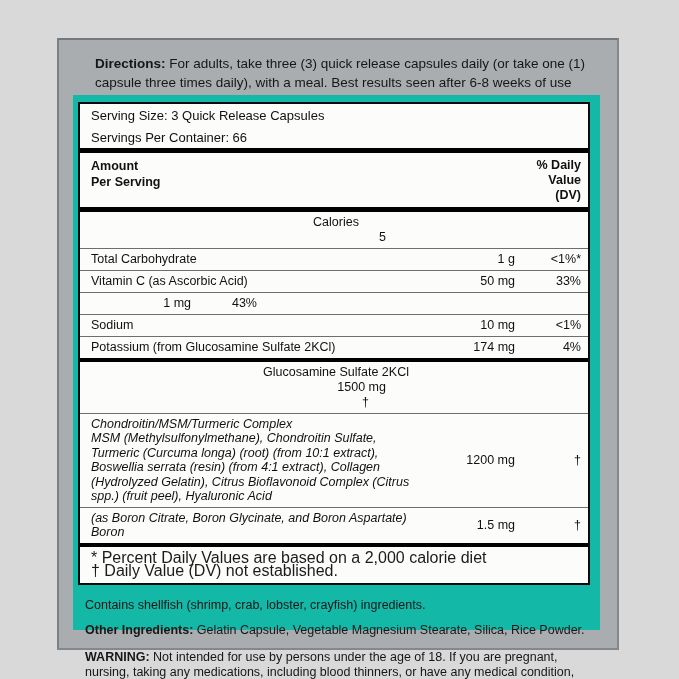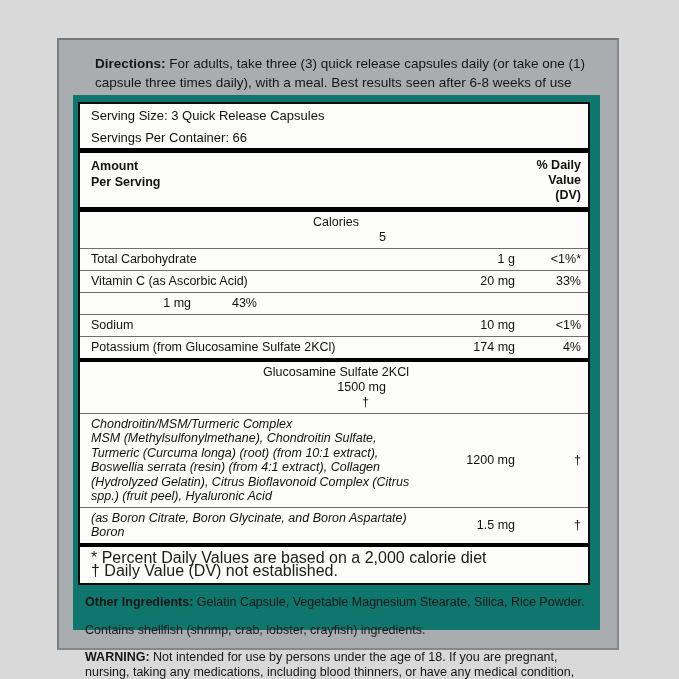--- a/index.html
+++ b/index.html
@@ -18,21 +18,21 @@
     border-top-color:#74787c; border-left-color:#7c8084;
   }
   .directions {
     margin:14px 30px 0 36px;
     font-size:13.5px; line-height:19px; color:#161616;
   }
   .directions b { font-weight:bold; }
   .label {
     margin:3px 0 0 14px;
     width:527px; height:535px;
-    background:#0f766e;
+    background:#14b8a6;
     padding:7px 14px 10px 5px;
   }
   .factbox {
     border:2px solid #0a0a0a;
     width:512px;
     background:#fcfcfa;
   }
   .ssrow { padding:3px 8px 2px 11px; font-size:13px; line-height:17px; }
   .bar { height:5px; background:#000; }
   .bar-mid { height:4px; background:#000; }
@@ -95,21 +95,21 @@
         <div class="col-amt">5</div>
         <div class="col-dv"></div>
       </div>
       <div class="nrow">
         <div class="col-name">Total Carbohydrate</div>
         <div class="col-amt">1 g</div>
         <div class="col-dv">&lt;1%*</div>
       </div>
       <div class="nrow">
         <div class="col-name">Vitamin C (as Ascorbic Acid)</div>
-        <div class="col-amt">20 mg</div>
+        <div class="col-amt">50 mg</div>
         <div class="col-dv">33%</div>
       </div>
       <div class="nrow">
         <div class="col-amt">1 mg</div>
         <div class="col-dv">43%</div>
       </div>
       <div class="nrow">
         <div class="col-name">Sodium</div>
         <div class="col-amt">10 mg</div>
         <div class="col-dv">&lt;1%</div>
@@ -148,24 +148,24 @@
 
       <div class="bar-mid"></div>
 
       <div class="footnotes">
         <div>* Percent Daily Values are based on a 2,000 calorie diet</div>
         <div>† Daily Value (DV) not established.</div>
       </div>
 
     </div>
 
+    <div class="afterbox contains">Contains shellfish (shrimp, crab, lobster, crayfish) ingredients.</div>
+
     <div class="afterbox other">
       <b>Other Ingredients:</b><span> Gelatin Capsule, Vegetable Magnesium Stearate, Silica, Rice Powder.</span>
     </div>
-
-    <div class="afterbox contains">Contains shellfish (shrimp, crab, lobster, crayfish) ingredients.</div>
 
     <div class="afterbox warning">
       <b>WARNING:</b><span> Not intended for use by persons under the age of 18. If you are pregnant, nursing, taking any medications, including blood thinners, or have any medical condition, including gallbladder or bile duct conditions, consult your doctor before use. May cause gastrointestinal discomfort. If any adverse reactions occur, immediately stop using this product and consult your doctor. If seal under cap is damaged or missing, do not use. Keep out of reach of children. Store in a cool, dry place.</span>
     </div>
 
   </div>
 </div>
 
 </body></html>

